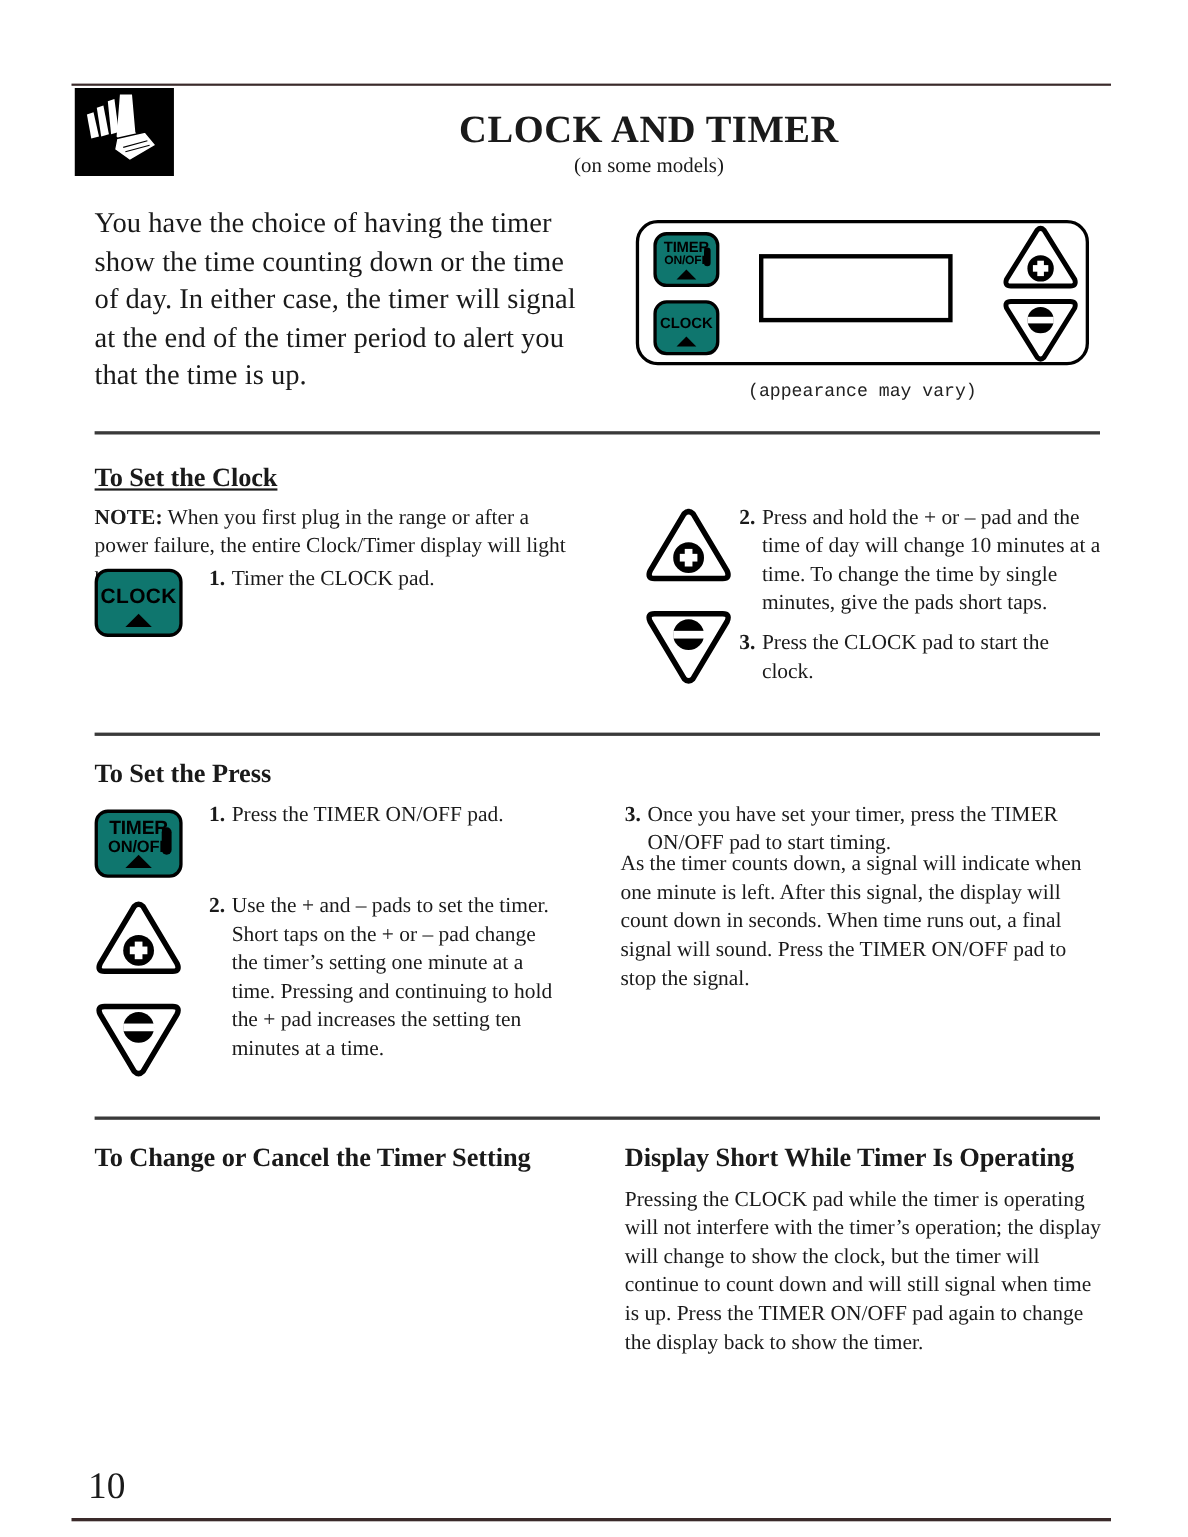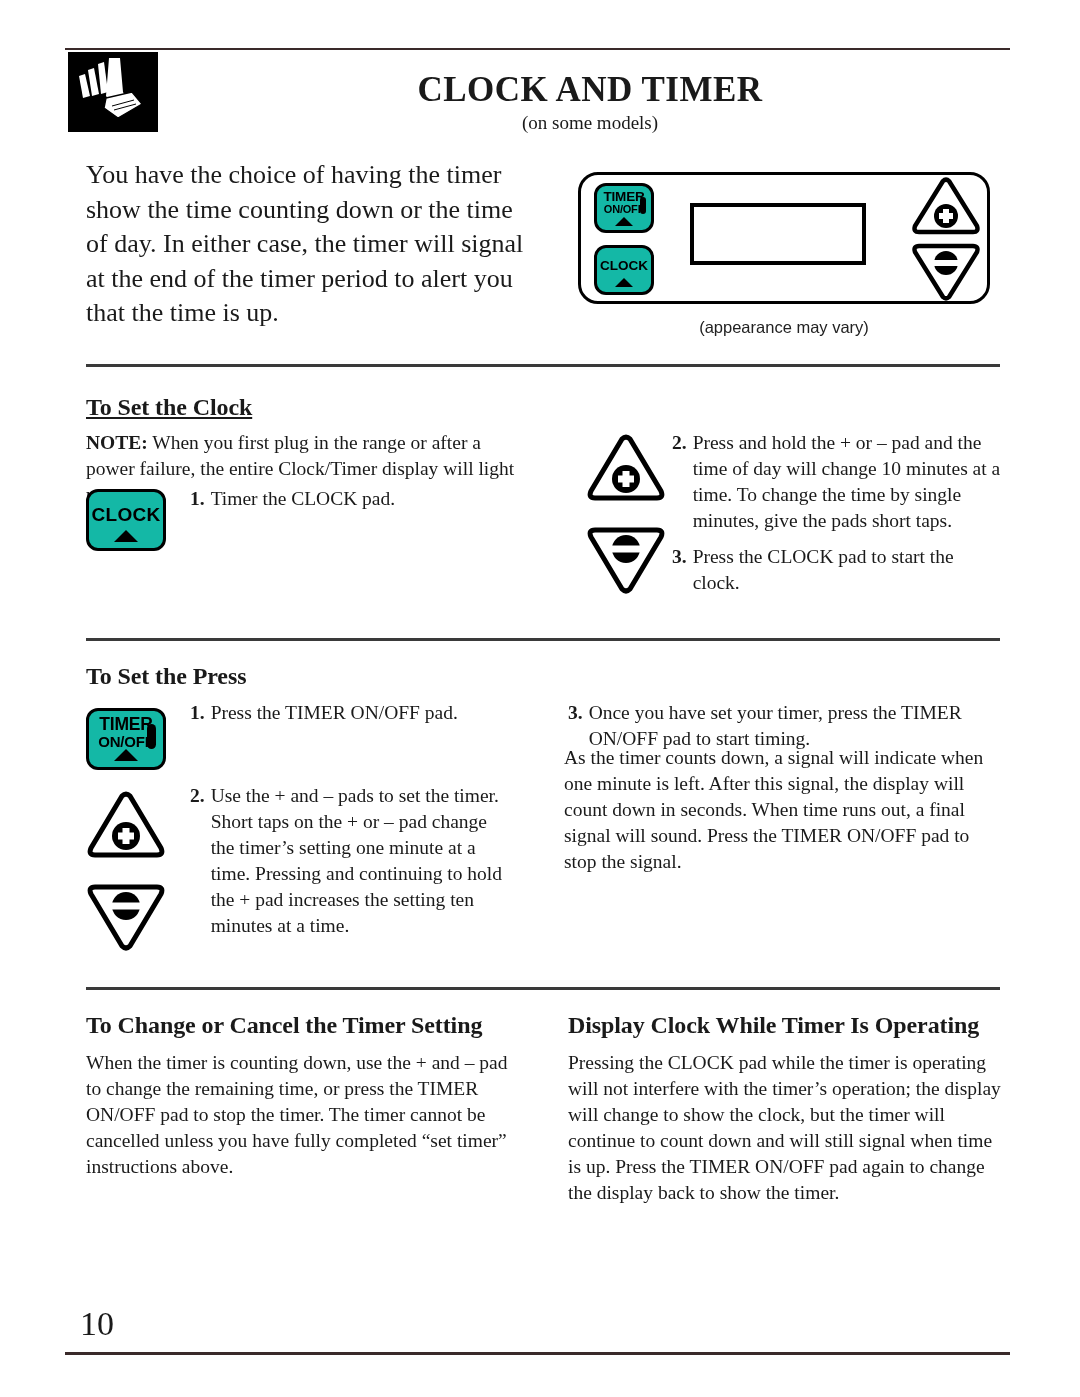--- a/index.html
+++ b/index.html
@@ -12,20 +12,21 @@
     height: 1397px;
     position: relative;
     font-family: "Liberation Serif", serif;
     color: #1a1a1a;
     overflow: hidden;
   }
 
   .page {
     position: absolute;
     inset: 0;
+    margin-top: 28px;
   }
 
   
   .rule-top {
     position: absolute;
     left: 65px; top: 48px; width: 945px; height: 2px;
     background: #3a2a2a;
   }
   .rule-thick {
     position: absolute;
@@ -117,39 +118,39 @@
     border: 3px solid #000;
     border-radius: 20px;
     box-sizing: border-box;
     background: #fff;
   }
   .panel-caption {
     position: absolute;
     left: 578px; top: 318px; width: 412px;
     text-align: center;
     font-size: 16.5px;
-    font-family: Liberation Sans, sans-serif;
+    font-family: Liberation Mono, monospace;
     color: #222;
   }
   .lcd {
     position: absolute;
     left: 690px; top: 203px;
     width: 176px; height: 62px;
     border: 4px solid #000;
     box-sizing: border-box;
     background: #fff;
   }
 
   
   .pad {
     position: relative;
     box-sizing: border-box;
     border: 3px solid #000;
     border-radius: 12px;
-    background: #14b8a6;
+    background: #0f766e;
     font-family: "Liberation Sans", sans-serif;
     font-weight: bold;
     text-align: center;
     color: #000;
   }
   .pad .pad-lines {
     position: absolute;
     left: 0; right: 0; top: 50%;
     transform: translateY(-58%);
     line-height: 1.0;
@@ -402,22 +403,21 @@
       <span class="txt">Once you have set your timer, press the TIMER ON/OFF pad to start timing.</span>
     </div>
   </div>
 
   <div class="para" style="left:564px; top:745px; width:430px;">As the timer counts down, a signal will indicate when one minute is left. After this signal, the display will count down in seconds. When time runs out, a final signal will sound. Press the TIMER ON/OFF pad to stop the signal.</div>
 
   <div class="rule-thick rule-3"></div>
 
   <div class="section-head" style="left:86px; top:1012px; width:470px;">To Change or Cancel the Timer Setting</div>
 
-  <div class="para" style="left:86px; top:1050px; width:440px;">When the timer is counting down, use the + and – pad to change the remaining time, or press the TIMER ON/OFF pad to stop the timer. The timer cannot be cancelled unless you have fully completed “set timer” instructions above.</div>
-
-  <div class="section-head" style="left:568px; top:1012px; width:440px;">Display Clock While Timer Is Operating</div>
+
+  <div class="section-head" style="left:568px; top:1012px; width:440px;">Display Short While Timer Is Operating</div>
 
   <div class="para" style="left:568px; top:1050px; width:440px;">Pressing the CLOCK pad while the timer is operating will not interfere with the timer’s operation; the display will change to show the clock, but the timer will continue to count down and will still signal when time is up. Press the TIMER ON/OFF pad again to change the display back to show the timer.</div>
 
   <div class="page-num">10</div>
   <div class="rule-bottom"></div>
 
 </div>
 
 </body></html>

